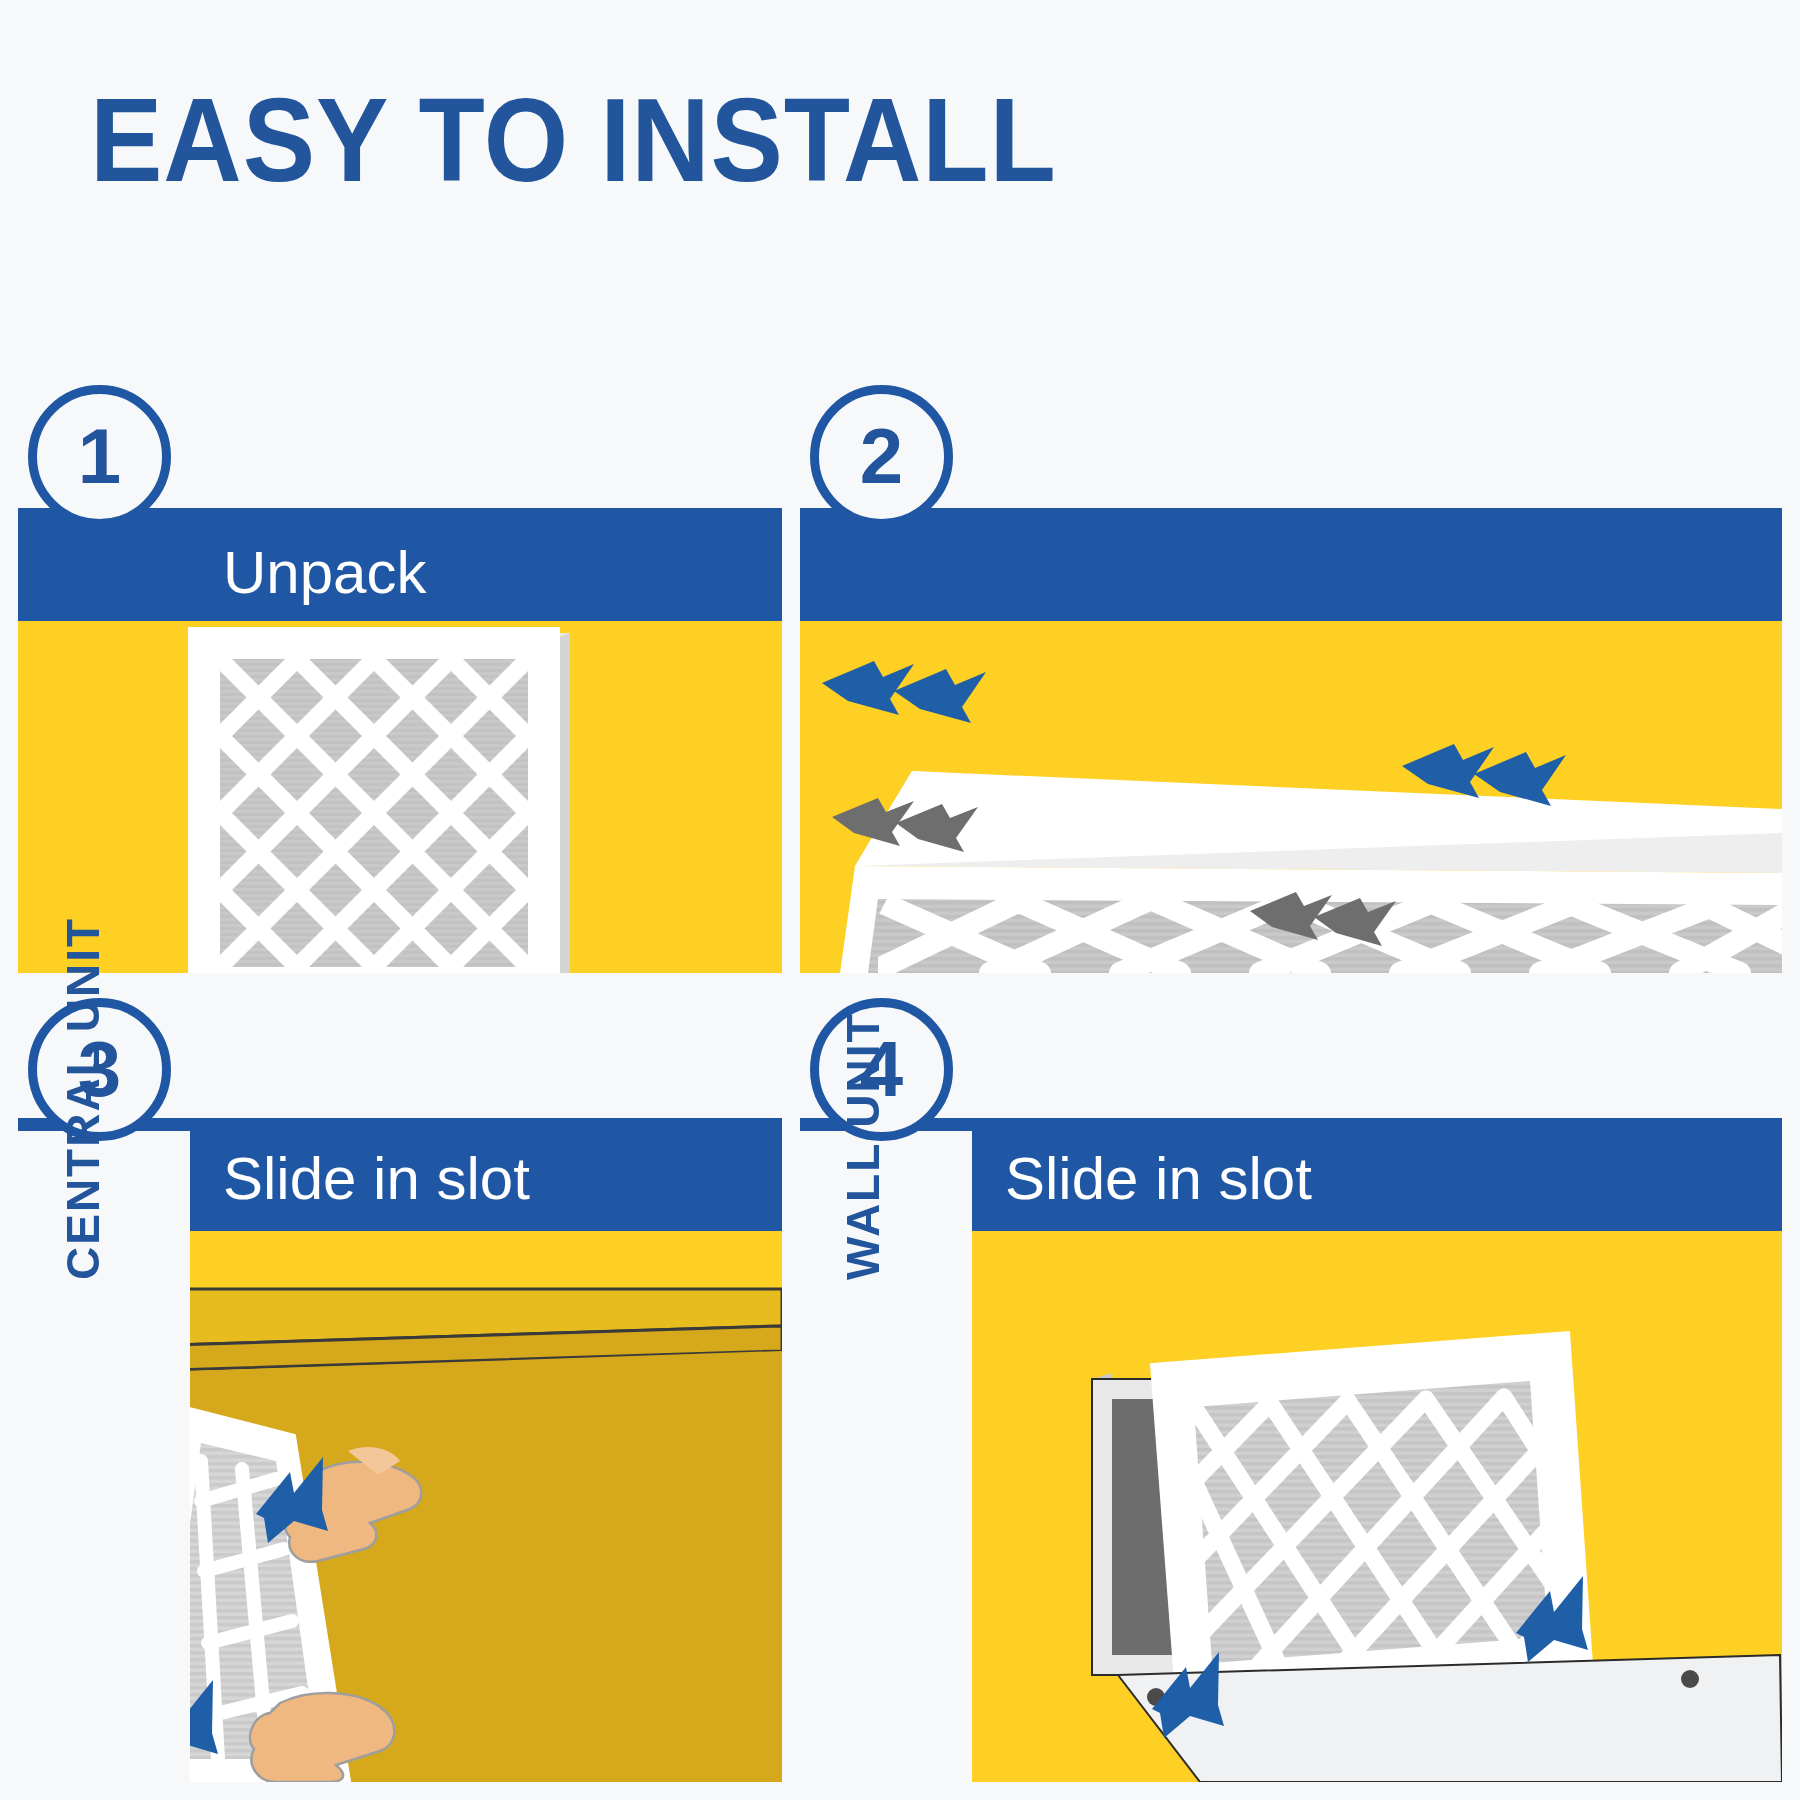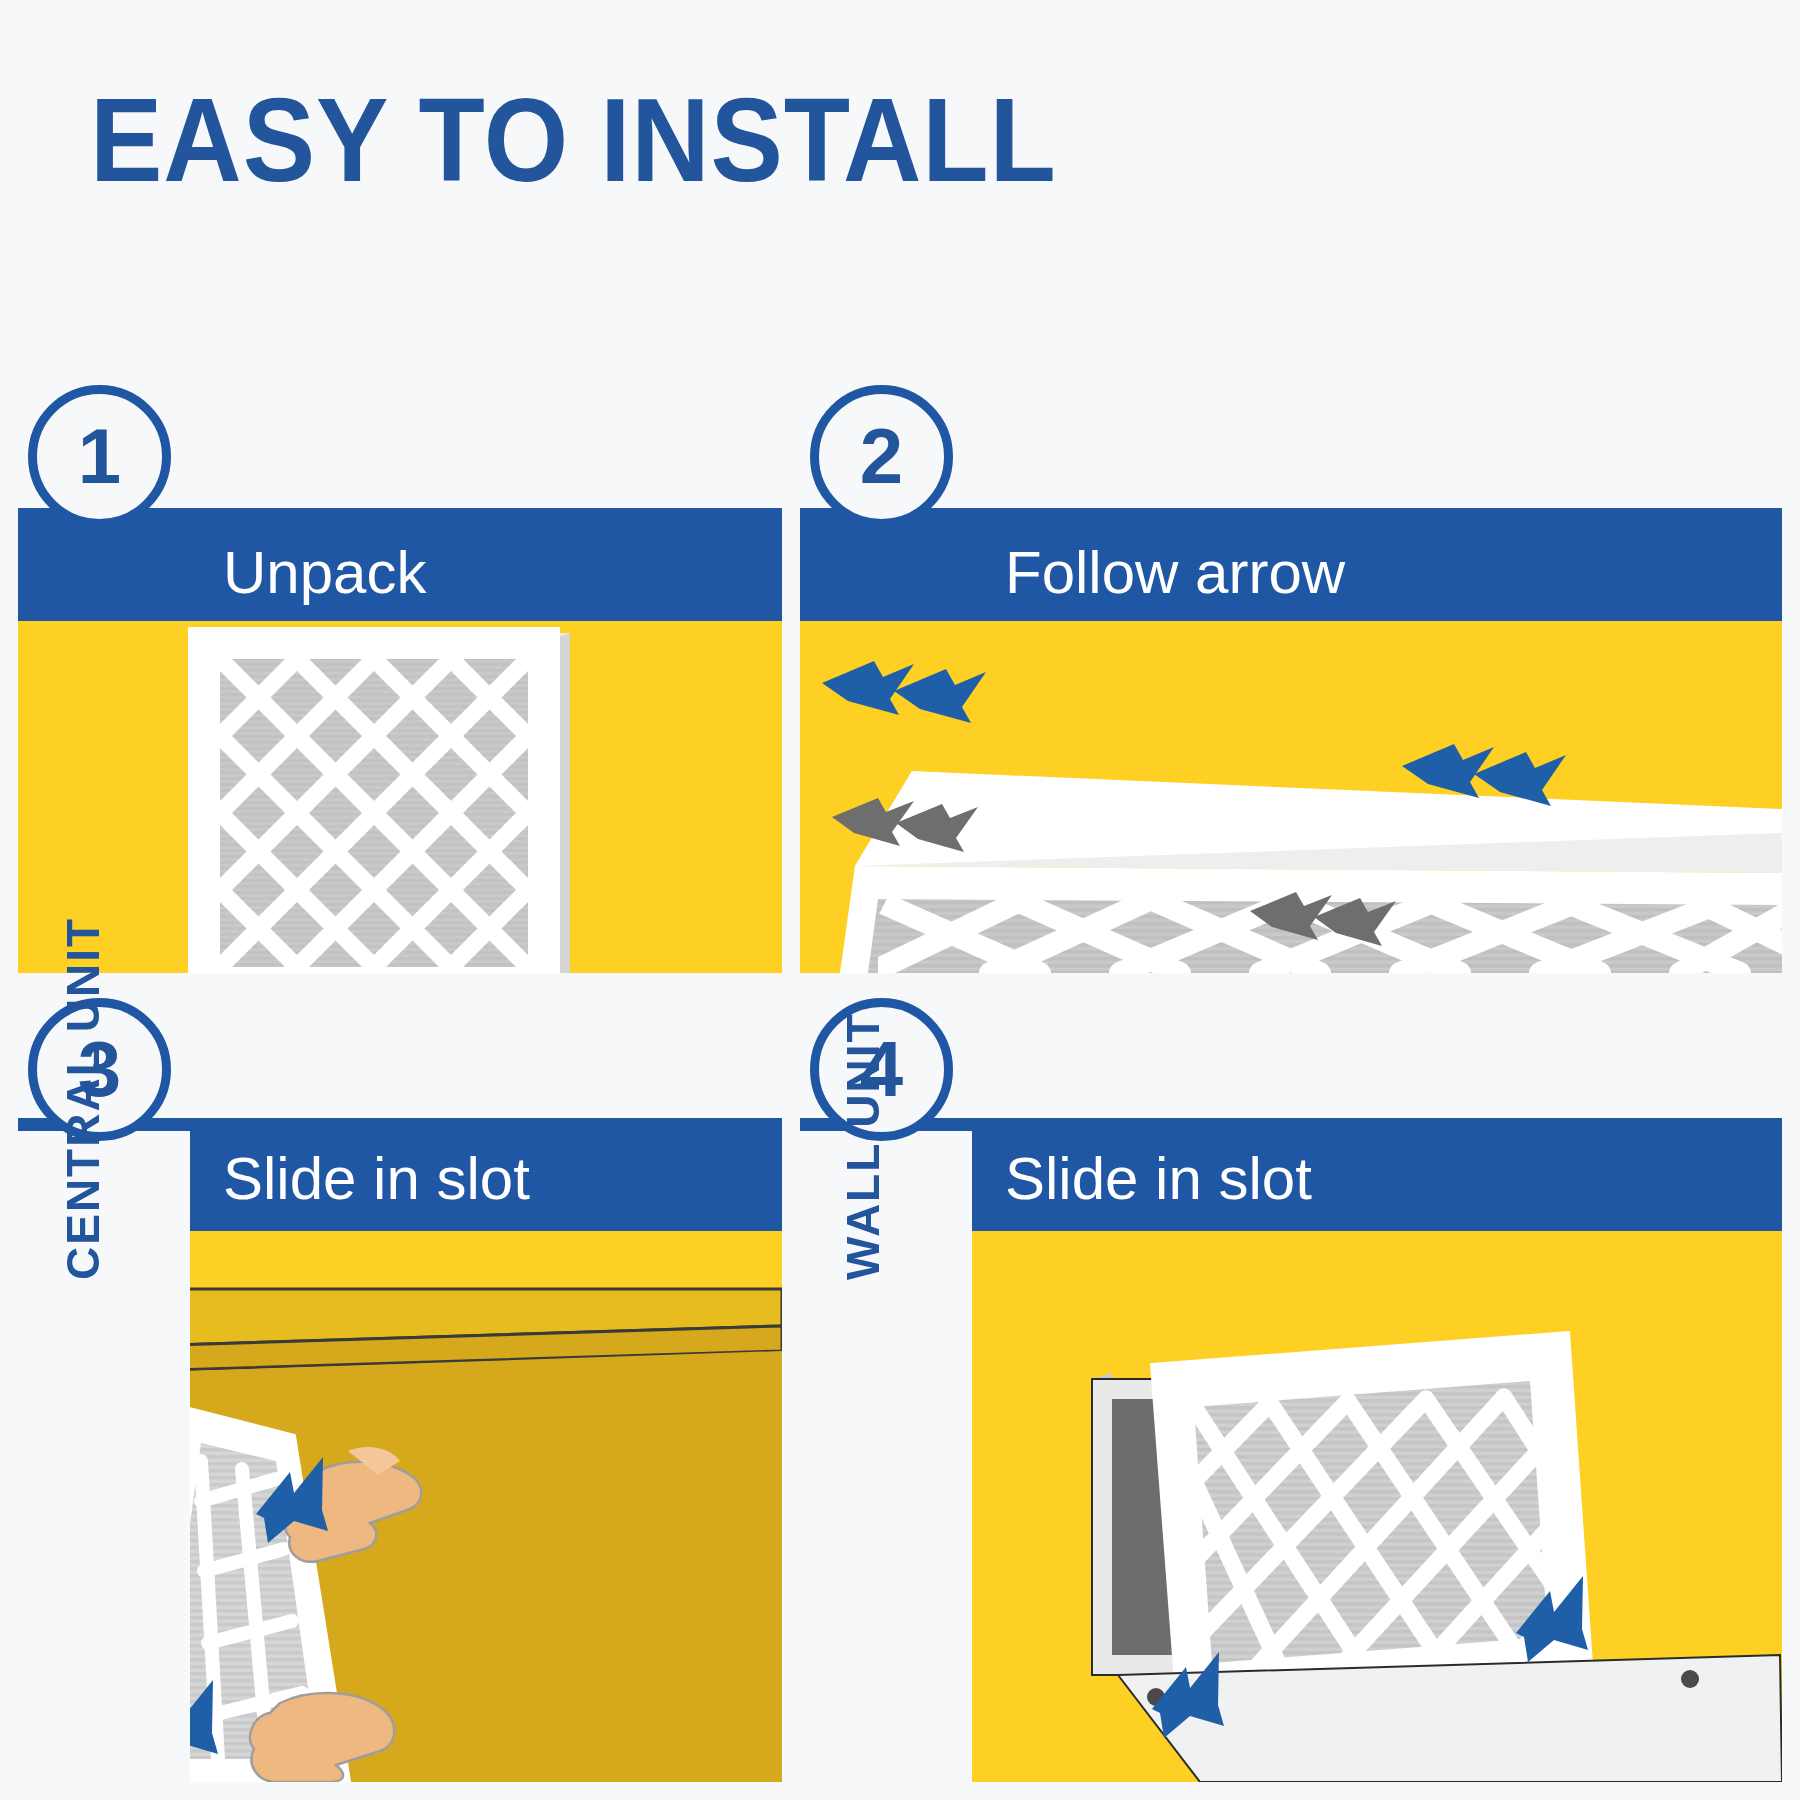--- a/index.html
+++ b/index.html
@@ -171,21 +171,20 @@
         </g>
 
         <g fill="#1f5fa8">
           <polygon points="602,145 654,123 663,139 694,126 670,161 679,177 628,163"></polygon>
           <polygon points="674,153 726,131 735,147 766,134 742,169 751,185 700,171"></polygon>
         </g>
       </svg>
     </div>
 
     <div class="bar"></div>
-    <div class="barlabel" style="left:205px;top:143px;">Follow arrow</div>
   </div>
   <div class="circle" style="left:810px;top:385px;width:143px;height:143px;">
     <span>2</span>
   </div>
 
   <div class="panel p3">
     <div class="body">
       <svg width="764" height="551" viewBox="0 0 764 551">
         <defs>
           <pattern id="pleat3" width="7" height="7" patternUnits="userSpaceOnUse">

